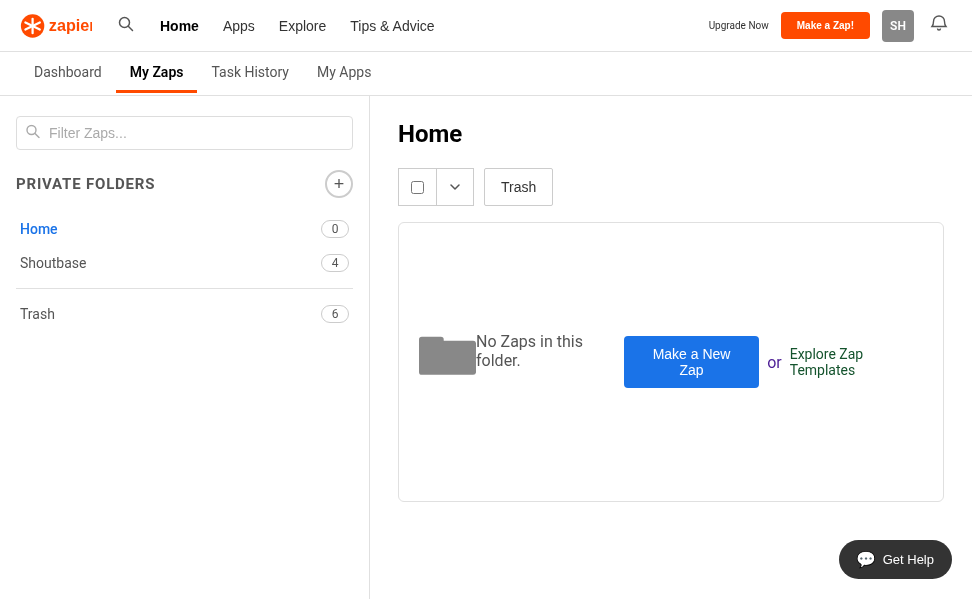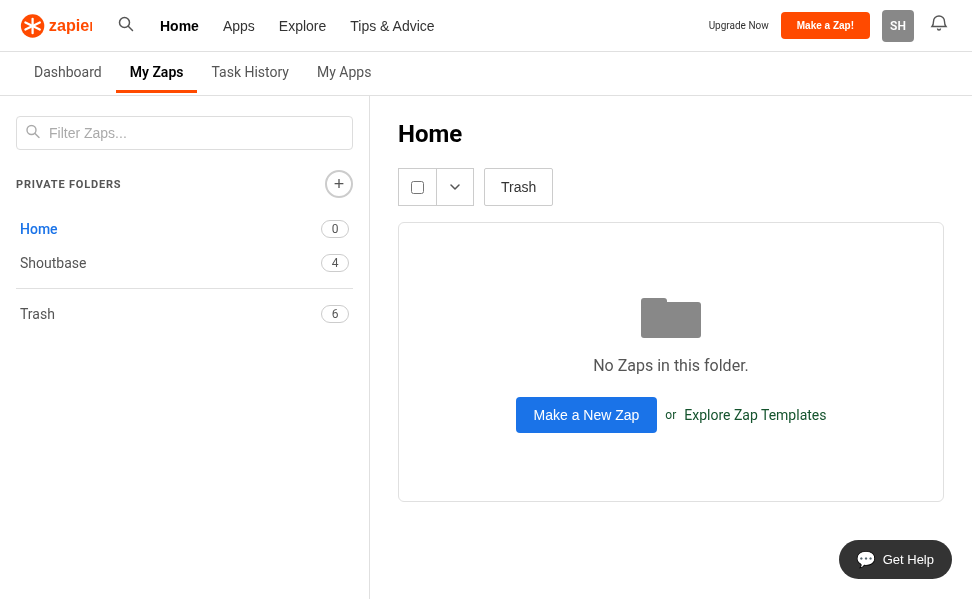--- a/index.html
+++ b/index.html
@@ -30,45 +30,45 @@
     
     .main-layout { display: flex; height: calc(599px - 52px - 44px); }
 
     
     .sidebar { width: 370px; border-right: 1px solid #e0e0e0; padding: 20px 16px; overflow-y: auto; flex-shrink: 0; }
     .filter-input-wrap { position: relative; margin-bottom: 20px; }
     .filter-input-wrap .search-ico { position: absolute; left: 10px; top: 50%; transform: translateY(-50%); color: #aaa; font-size: 14px; }
     .filter-input { width: 100%; padding: 8px 12px 8px 32px; border: 1px solid #ddd; border-radius: 4px; font-size: 14px; color: #555; outline: none; }
     .filter-input::placeholder { color: #aaa; }
     .section-header { display: flex; align-items: center; justify-content: space-between; margin-bottom: 14px; }
-    .section-title { font-size: 11px; font-weight: 700; color: #555; letter-spacing: 0.8px; text-transform: uppercase; }
+    .section-title { font-size: 15px; font-weight: 700; color: #555; letter-spacing: 0.8px; text-transform: uppercase; }
     .add-btn { width: 28px; height: 28px; border: 2px solid #ccc; border-radius: 50%; background: none; cursor: pointer; font-size: 18px; color: #555; display: flex; align-items: center; justify-content: center; line-height: 1; }
     .folder-list { list-style: none; }
     .folder-item { display: flex; align-items: center; justify-content: space-between; padding: 8px 4px; cursor: pointer; border-radius: 4px; }
     .folder-name { font-size: 14px; color: #555; }
     .folder-name.active { color: #1a73e8; font-weight: 500; }
     .folder-count { background: #fff; border: 1px solid #ccc; border-radius: 12px; padding: 1px 8px; font-size: 12px; color: #555; min-width: 28px; text-align: center; }
     .folder-divider { border: none; border-top: 1px solid #e0e0e0; margin: 8px 0; }
 
     
     .content { flex: 1; padding: 24px 28px; overflow-y: auto; background: #fff; }
     .page-title { font-size: 24px; font-weight: 700; color: #000; margin-bottom: 20px; }
     .toolbar { display: flex; align-items: center; gap: 0; margin-bottom: 16px; }
     .checkbox-wrap { width: 38px; height: 38px; border: 1px solid #ccc; border-right: none; display: flex; align-items: center; justify-content: center; cursor: pointer; background: #fff; }
     .checkbox-wrap input { cursor: pointer; }
     .dropdown-btn { width: 38px; height: 38px; border: 1px solid #ccc; display: flex; align-items: center; justify-content: center; cursor: pointer; background: #fff; margin-right: 10px; }
     .trash-btn { padding: 0 16px; height: 38px; border: 1px solid #ccc; background: #fff; cursor: pointer; font-size: 14px; color: #333; border-radius: 2px; }
 
     
-    .empty-state-box { border: 1px solid #e0e0e0; border-radius: 6px; padding: 60px 20px; display: flex; flex-direction: column; align-items: center; justify-content: center; min-height: 280px; }
+    .empty-state-box { border: 1px solid #e0e0e0; border-radius: 6px; padding: 60px 20px; display: flex; flex-direction: row; align-items: center; justify-content: center; min-height: 280px; }
     .folder-icon { width: 60px; height: 46px; margin-bottom: 18px; }
     .empty-text { font-size: 16px; color: #555; margin-bottom: 22px; }
     .empty-actions { display: flex; align-items: center; gap: 8px; }
     .make-new-zap-btn { background: #1a73e8; color: #fff; border: none; border-radius: 4px; padding: 10px 18px; font-size: 14px; font-weight: 400; cursor: pointer; }
-    .or-text { color: #14532d; font-size: 12px; }
+    .or-text { color: #4c1d95; font-size: 16px; }
     .explore-link { color: #14532d; font-size: 14px; text-decoration: none; cursor: pointer; }
 
     
     .get-help-btn { position: fixed; bottom: 20px; right: 20px; background: #333; color: #fff; border: none; border-radius: 24px; padding: 10px 18px; font-size: 13px; cursor: pointer; display: flex; align-items: center; gap: 6px; }
     .chat-icon { font-size: 16px; }
   </style>
 </head>
 <body>
 
 <nav class="top-nav">

